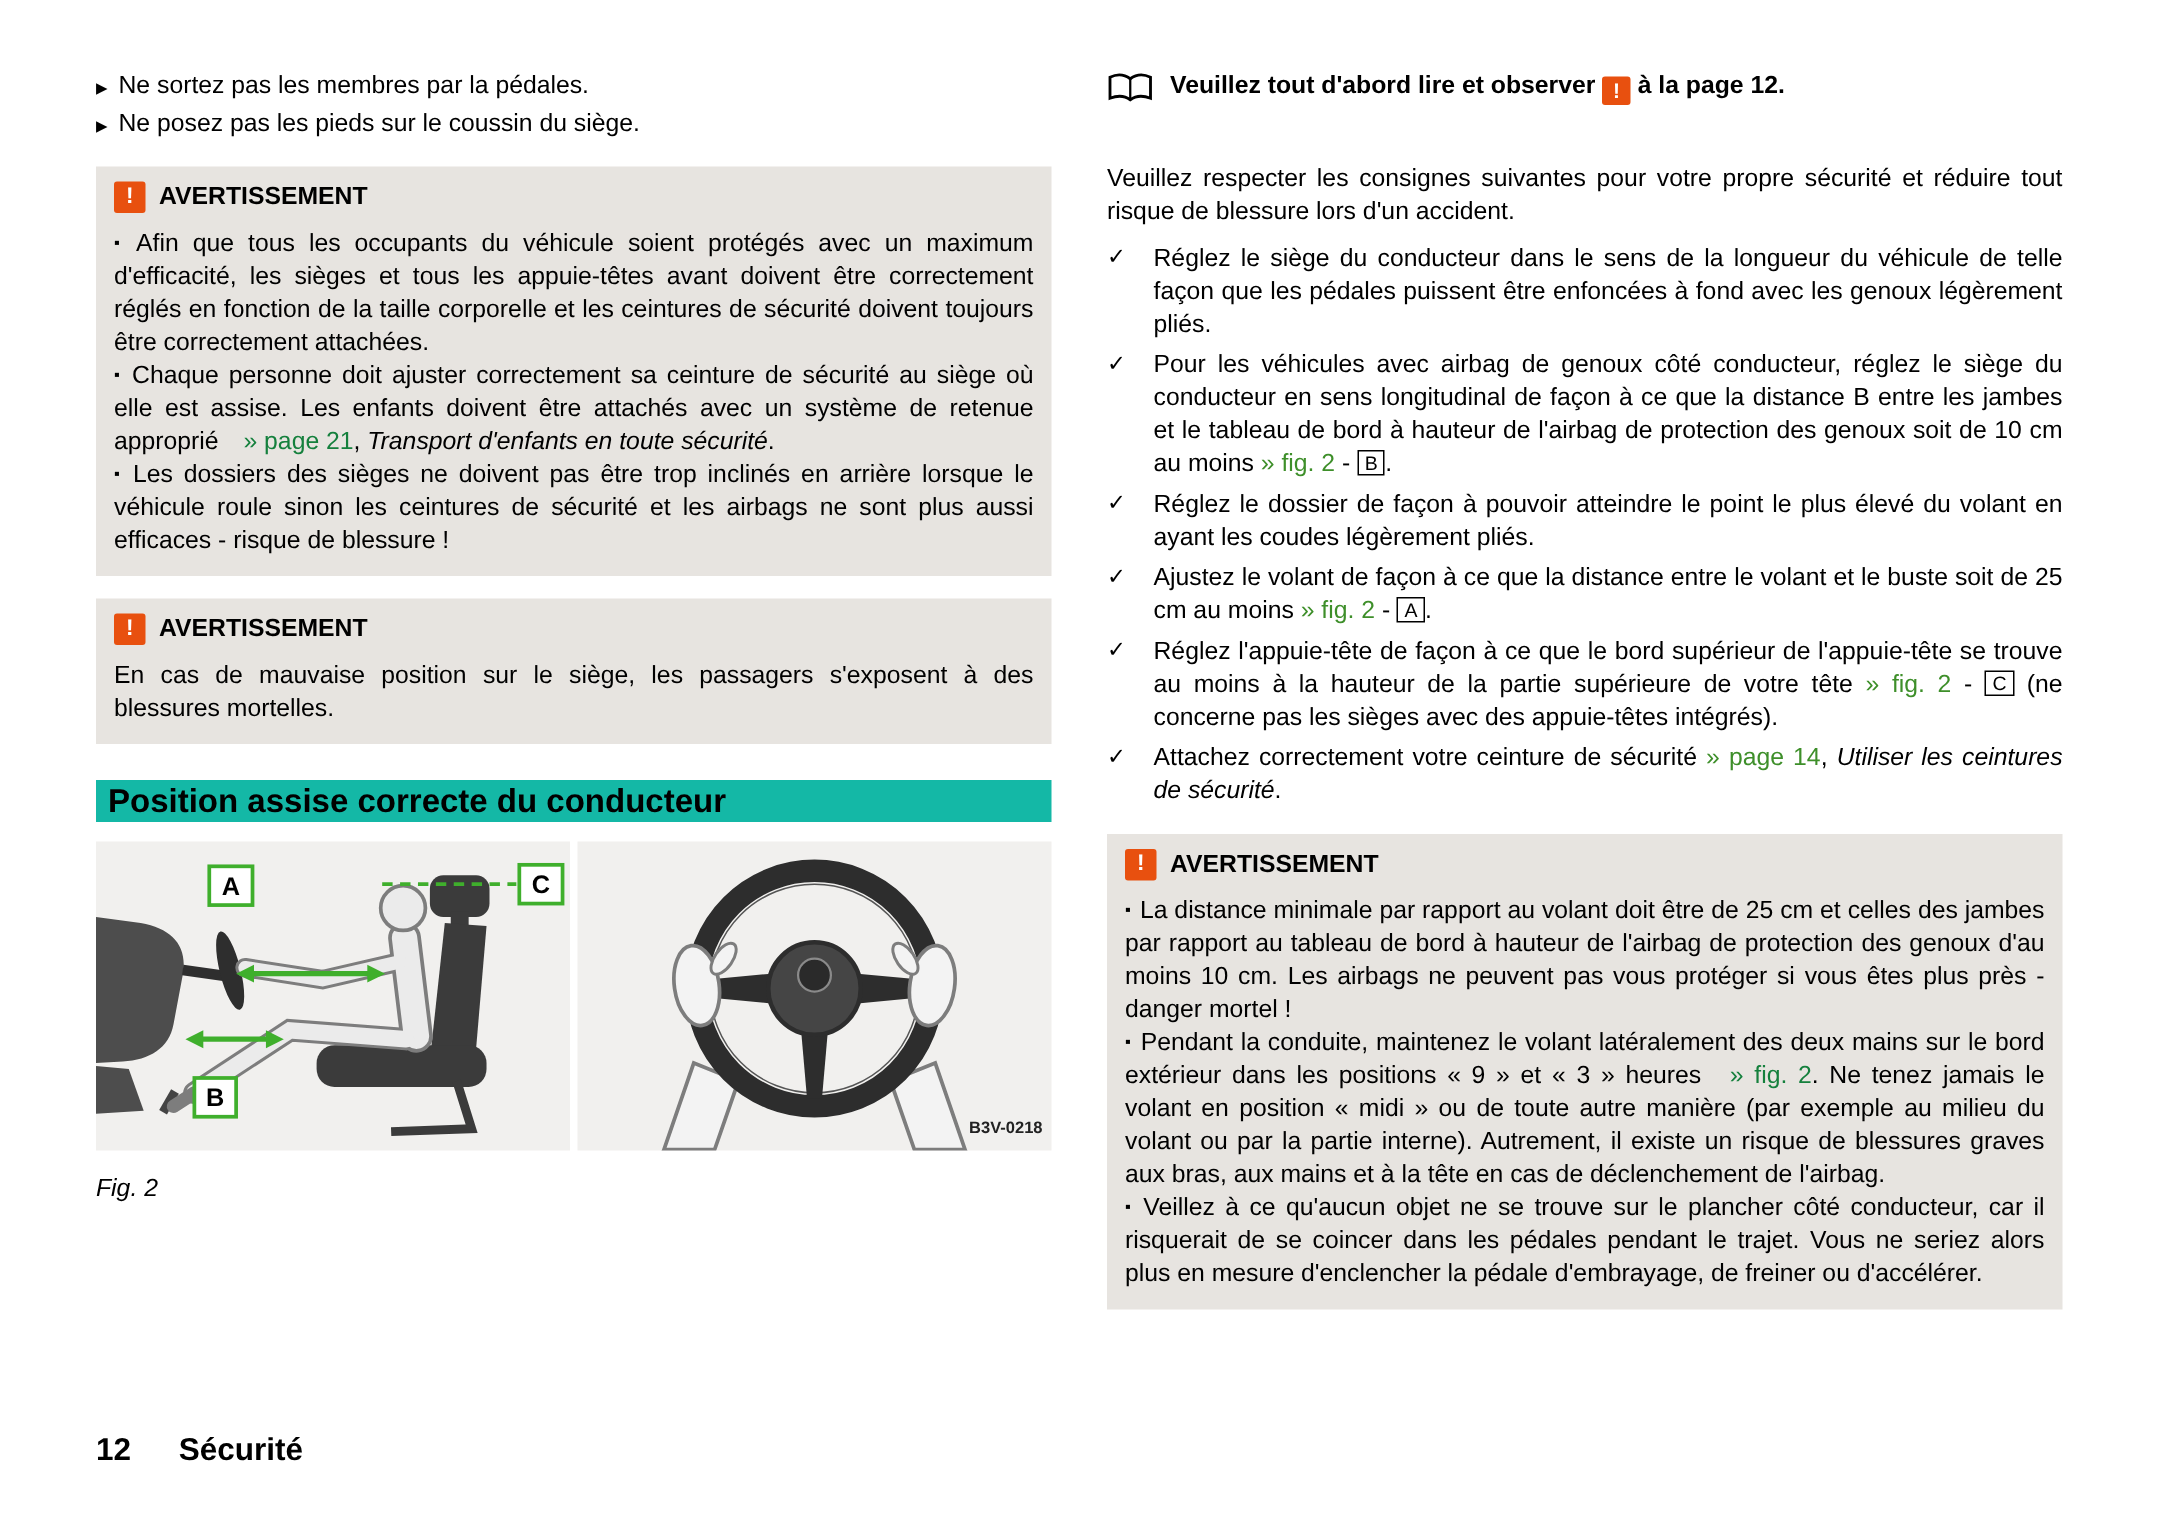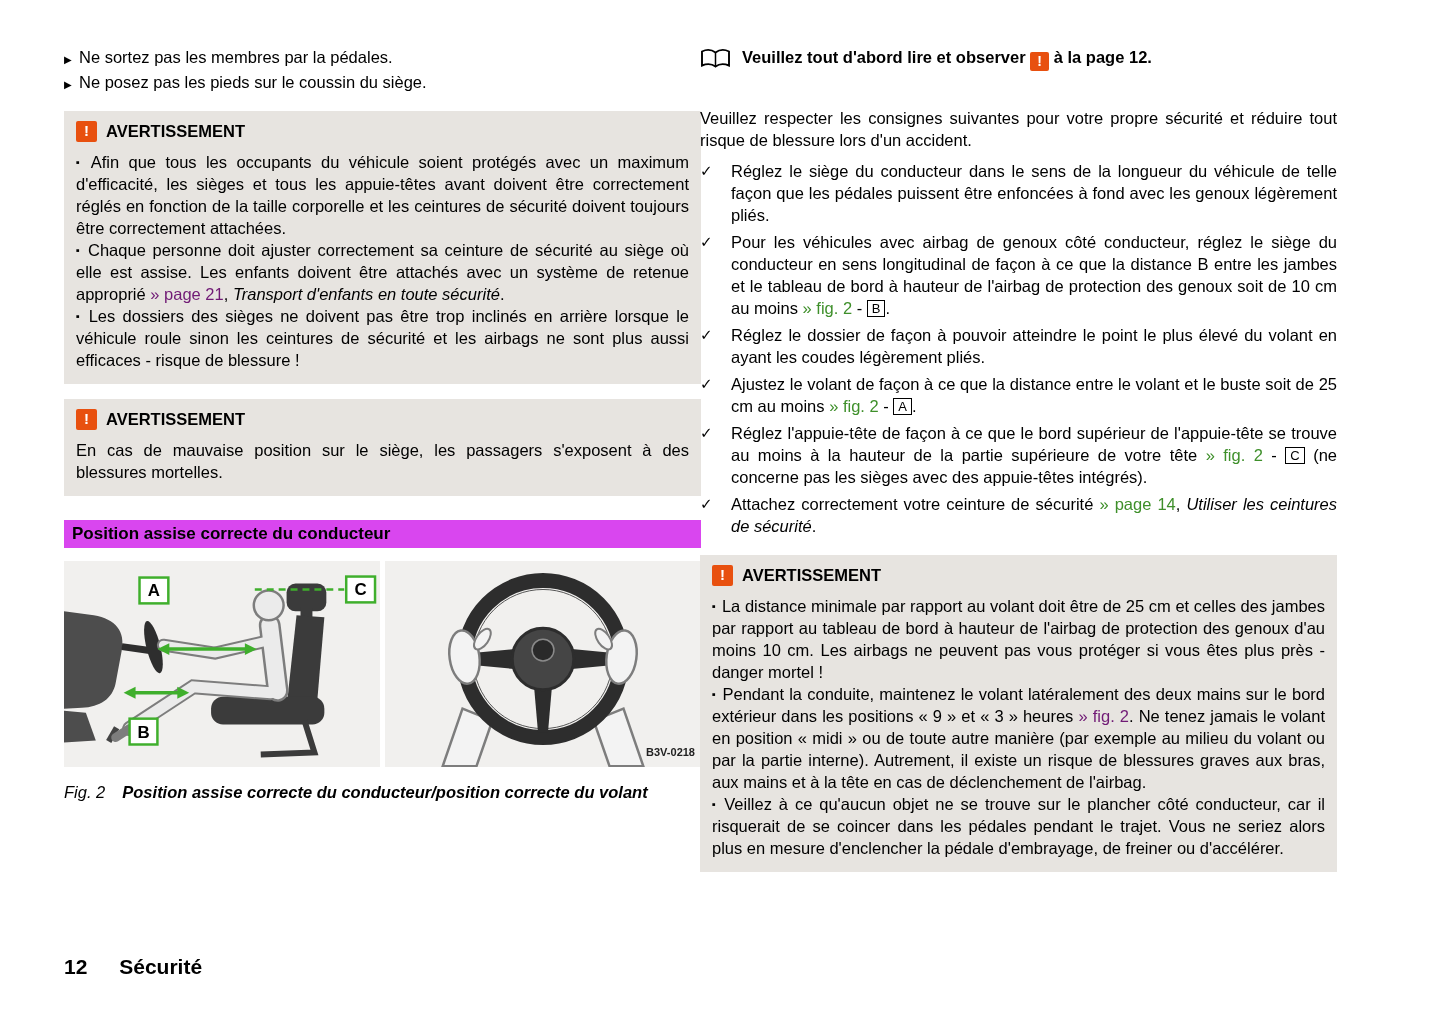--- a/index.html
+++ b/index.html
@@ -4,47 +4,47 @@
 <style>
   *{box-sizing:border-box;margin:0;padding:0;}
   html,body{width:1445px;height:1026px;}
   body{
     font-family:"Liberation Sans","DejaVu Sans",sans-serif;
     font-size:16.5px;line-height:22px;color:#000;background:#fff;
     position:relative;overflow:hidden;
   }
   .col{position:absolute;top:46px;width:637px;}
   #col-left{left:64px;}
-  #col-right{left:700px;}
+  #col-right{left:738px;}
 
   
   .tb{display:flex;line-height:23px;}
   .tri{width:15px;flex:none;font-size:10px;padding-top:2px;}
 
   
   .wbox{background:#e7e4e0;margin-top:15px;padding:9px 12px 13px;}
   .wtitle{display:flex;align-items:center;gap:9px;font-weight:bold;margin-bottom:9px;}
   .wicon{width:21px;height:21px;border-radius:2px;background:#e8500f;color:#fff;
          display:flex;align-items:center;justify-content:center;font-weight:bold;
          font-size:15px;flex:none;}
   .witem,.wbody{text-align:justify;}
   .sqm{font-size:11px;vertical-align:2px;margin-right:6px;}
 
   
   .g{color:#3e8f2a;}
-  .o{color:#701a75;}
+  .o{color:#15803d;margin-left:12px;}
   .i{font-style:italic;}
   .keybox{display:inline-block;border:1.5px solid #000;background:#fff;
           font-size:13px;line-height:15px;padding:0 4px;vertical-align:1.5px;}
   .winline{display:inline-block;width:19px;height:19px;border-radius:2px;background:#e8500f;
            color:#fff;font-weight:bold;text-align:center;line-height:19px;font-size:14px;
            vertical-align:-3px;}
 
   
-  .sechead{margin-top:24px;background:#d946ef;font-weight:bold;font-size:17px;
+  .sechead{margin-top:24px;background:#14b8a6;font-weight:bold;font-size:22px;
            padding:2px 8px 3px;line-height:23px;}
 
   
   .figure{margin-top:13px;display:flex;gap:5px;height:206px;}
   .fpanel{flex:1;background:#f1f0ee;position:relative;}
   .fpanel svg{display:block;width:100%;height:100%;}
   .figcode{position:absolute;right:6px;bottom:4px;font-size:11px;font-weight:bold;color:#222;}
   .figcap{margin-top:14px;display:flex;gap:17px;font-style:italic;}
   .figcap .ft{font-weight:bold;}
 
@@ -166,21 +166,20 @@
         <ellipse cx="238" cy="96" rx="15" ry="27" fill="#f3f3f3" stroke="#7d7d7d" stroke-width="2.5" transform="rotate(8 238 96)"></ellipse>
         <ellipse cx="98" cy="78" rx="6" ry="12" fill="#f3f3f3" stroke="#7d7d7d" stroke-width="2" transform="rotate(35 98 78)"></ellipse>
         <ellipse cx="220" cy="78" rx="6" ry="12" fill="#f3f3f3" stroke="#7d7d7d" stroke-width="2" transform="rotate(-35 220 78)"></ellipse>
       </svg>
       <div class="figcode">B3V-0218</div>
     </div>
   </div>
 
   <div class="figcap">
     <span class="fl">Fig. 2</span>
-    <span class="ft">Position assise correcte du conducteur/position correcte du volant</span>
   </div>
 </div>
 
 <div id="col-right" class="col">
 
   <div class="note">
     <span class="bookicon">
       <svg width="31" height="22" viewBox="0 0 31 22">
         <path d="M2,3.5 C7,1 11.5,1.5 15.5,4.5 C19.5,1.5 24,1 29,3.5 L29,17.5 C24,15.5 19.5,15.5 15.5,18.5 C11.5,15.5 7,15.5 2,17.5 Z" fill="none" stroke="#000" stroke-width="1.9"></path>
         <line x1="15.5" y1="4.5" x2="15.5" y2="18.5" stroke="#000" stroke-width="1.5"></line>

